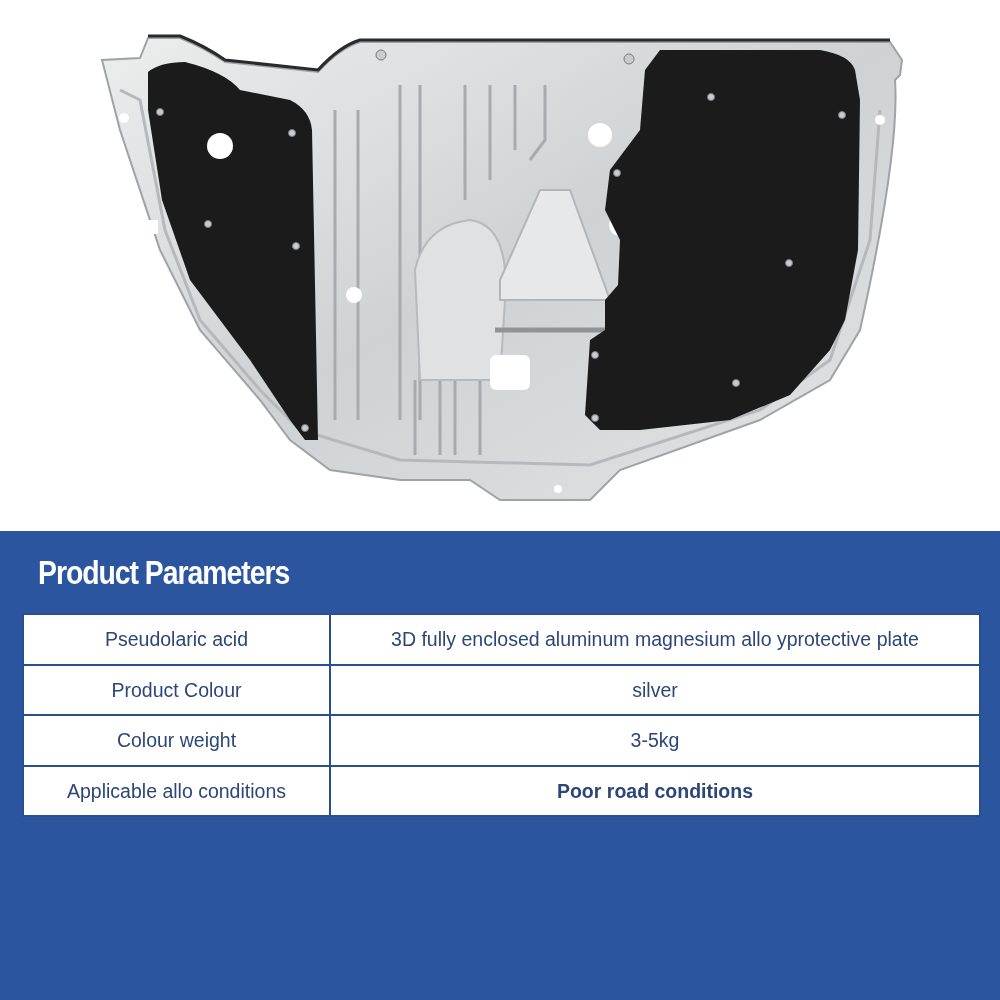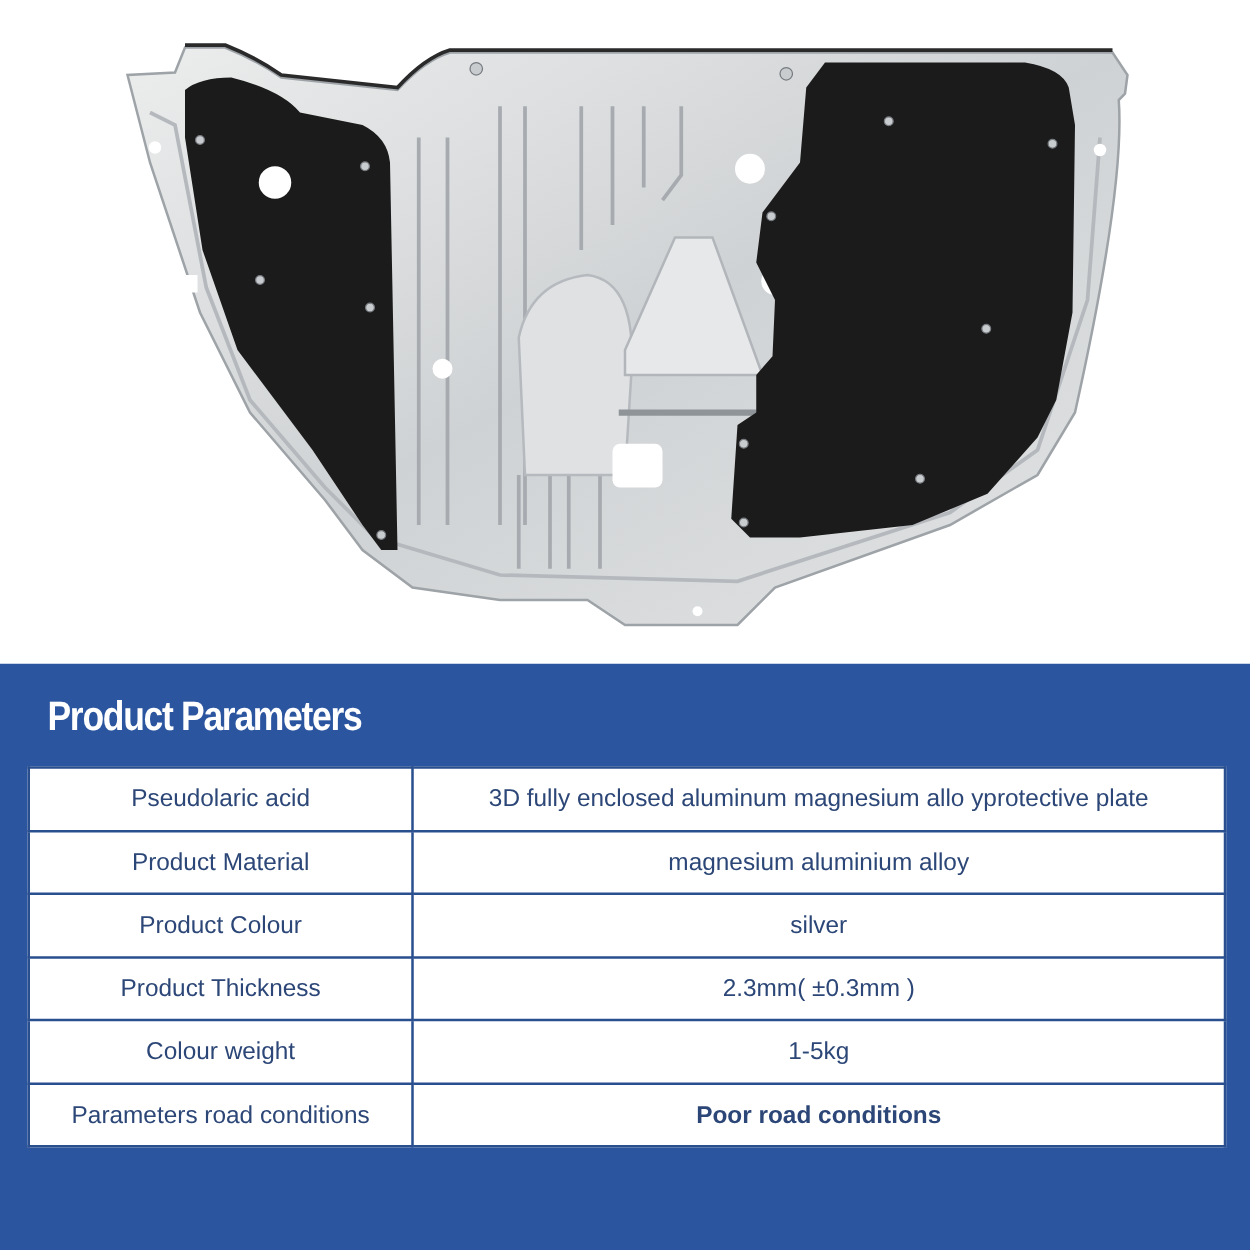--- a/index.html
+++ b/index.html
@@ -116,33 +116,25 @@
 <div class="band"></div>
 <div class="band-title">Product Parameters</div>
 
 <table class="spec-table">
   <tbody>
       <tr>
     <td class="label">Pseudolaric acid</td>
     <td class="value">3D fully enclosed aluminum magnesium allo yprotective plate</td>
   </tr>
   <tr>
-    <td class="label">Product Material</td>
-    <td class="value">magnesium aluminium alloy</td>
-  </tr>
-  <tr>
     <td class="label">Product Colour</td>
     <td class="value">silver</td>
   </tr>
   <tr>
-    <td class="label">Product Thickness</td>
-    <td class="value">2.3mm( ±0.3mm )</td>
+    <td class="label">Colour weight</td>
+    <td class="value">3-5kg</td>
   </tr>
   <tr>
-    <td class="label">Colour weight</td>
-    <td class="value">1-5kg</td>
-  </tr>
-  <tr>
-    <td class="label">Parameters road conditions</td>
+    <td class="label">Applicable allo conditions</td>
     <td class="value bold">Poor road conditions</td>
   </tr>
 </tbody>
   </table>
 
 </body></html>

